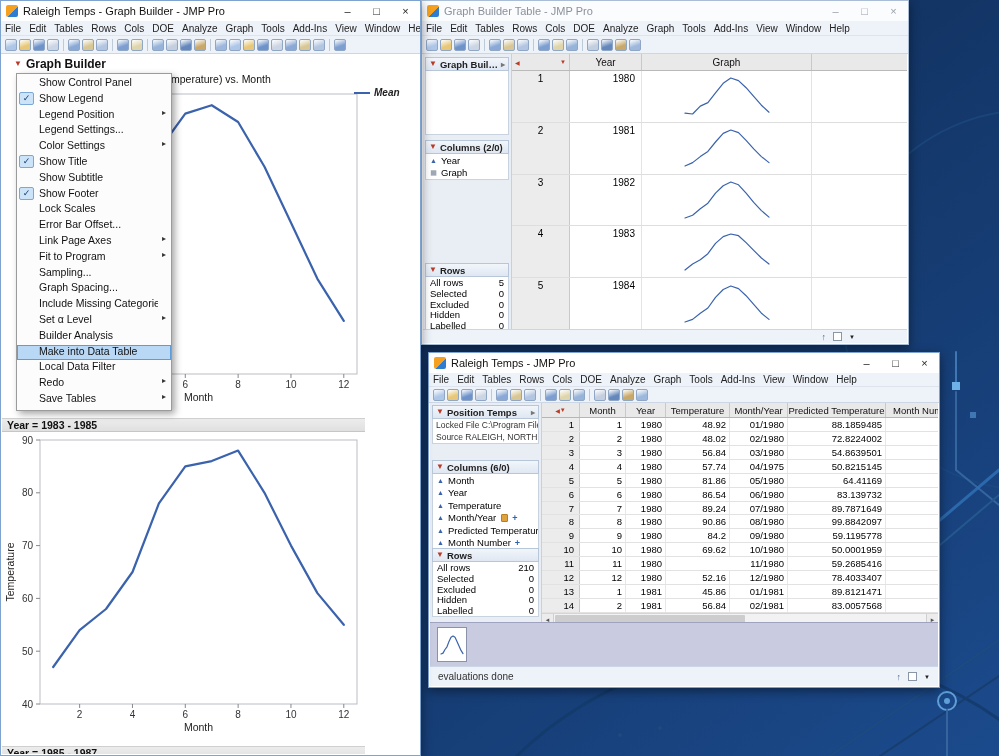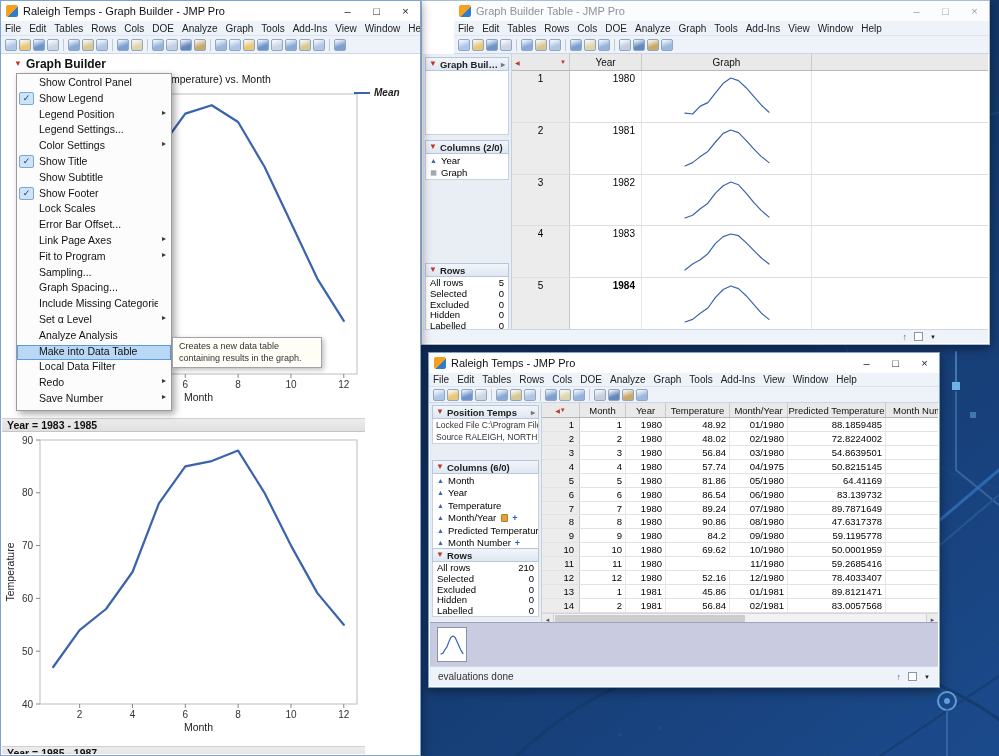--- a/index.html
+++ b/index.html
@@ -5,21 +5,21 @@
   html,body{margin:0;padding:0;}
   body{width:999px;height:756px;position:relative;overflow:hidden;
        font-family:"Liberation Sans",sans-serif;background:#0e2b57;}
   .desktop{position:absolute;inset:0;z-index:0;}
 
   .window{position:absolute;background:#fff;border:1px solid #7fa3cf;
           box-shadow:0 3px 10px rgba(0,0,0,.45);box-sizing:border-box;}
   .window *{box-sizing:border-box;}
   .window.inactive{border-color:#a9bdd6;}
   #lw{left:0;top:0;width:421px;height:756px;z-index:3;}
-  #trw{left:421px;top:0;width:569px;height:345px;z-index:1;padding-left:32px;}
+  #trw{left:421px;top:0;width:488px;height:345px;z-index:1;}
   #brw{left:428px;top:352px;width:512px;height:336px;z-index:2;}
 
   .titlebar{height:20px;display:flex;align-items:center;gap:5px;padding-left:5px;
             background:#fff;font-size:11px;color:#111;}
   .titlebar .title{white-space:nowrap;overflow:hidden;}
   .inactive .titlebar{color:#8b919b;background:#fbfcfe;}
   .jmpicon{width:12px;height:12px;border-radius:2px;flex:0 0 auto;
            background:linear-gradient(135deg,#f5a01e 0 55%,#2e7dd1 55% 100%);}
   .winbtns{margin-left:auto;display:flex;height:100%;}
   .winbtn{width:29px;height:100%;display:flex;align-items:center;justify-content:center;
@@ -382,45 +382,44 @@
           <div class="cmlabel">Include Missing Categories</div>
           <div class="cmarrow"></div>
         </div>
         <div class="cmi">
           <div class="cmcheck"></div>
           <div class="cmlabel">Set α Level</div>
           <div class="cmarrow">▸</div>
         </div>
         <div class="cmi">
           <div class="cmcheck"></div>
-          <div class="cmlabel">Analyze Analysis</div>
+          <div class="cmlabel">Builder Analysis</div>
           <div class="cmarrow"></div>
         </div>
         <div class="cmi hl">
           <div class="cmcheck"></div>
           <div class="cmlabel">Make into Data Table</div>
           <div class="cmarrow"></div>
         </div>
         <div class="cmi">
           <div class="cmcheck"></div>
           <div class="cmlabel">Local Data Filter</div>
           <div class="cmarrow"></div>
         </div>
         <div class="cmi">
           <div class="cmcheck"></div>
           <div class="cmlabel">Redo</div>
           <div class="cmarrow">▸</div>
         </div>
         <div class="cmi">
           <div class="cmcheck"></div>
-          <div class="cmlabel">Save Number</div>
+          <div class="cmlabel">Save Tables</div>
           <div class="cmarrow">▸</div>
         </div>
       </div>
-    <div class="tooltip">Creates a new data table containing results in the graph.</div>
   </div>
 </div>
 
 <div class="window inactive" id="trw">
   <div class="titlebar">
     <span class="jmpicon"></span>
     <span class="title">Graph Builder Table - JMP Pro</span>
     <span class="winbtns">
         <div class="winbtn minimize-button">–</div>
         <div class="winbtn maximize-button">□</div>
@@ -561,21 +560,21 @@
           <div class="gb-year" style="width: 72px;">1983</div>
           <div class="gb-graph" style="width: 170px;">
             <div class="gb-spark" style="width: 88px; height: 40px;"><svg width="88" height="40">
                 <polyline points="2.0,38.0 9.6,32.0 17.3,27.7 24.9,21.7 32.5,11.4 40.2,4.6 47.8,2.0 55.5,3.7 63.1,10.6 70.7,18.3 78.4,26.0 86.0,32.0" fill="none" stroke="#3a62ad" stroke-width="1.2" stroke-linejoin="round" stroke-linecap="round"></polyline>
               </svg></div>
           </div>
           <div class="gb-fill"></div>
         </div>
         <div class="gb-row" style="height: 51.8px;">
           <div class="gb-rowhdr" style="width: 58px;">5</div>
-          <div class="gb-year" style="width: 72px; font-weight: bold;">1984</div>
+          <div class="gb-year" style="width: 72px;">1984</div>
           <div class="gb-graph" style="width: 170px;">
             <div class="gb-spark" style="width: 88px; height: 40px;"><svg width="88" height="40">
                 <polyline points="2.0,38.0 9.6,35.4 17.3,29.2 24.9,24.0 32.5,13.4 40.2,5.5 47.8,2.0 55.5,4.6 63.1,11.7 70.7,20.4 78.4,29.2 86.0,35.4" fill="none" stroke="#3a62ad" stroke-width="1.2" stroke-linejoin="round" stroke-linecap="round"></polyline>
               </svg></div>
           </div>
           <div class="gb-fill"></div>
         </div>
       </div>
   </div>
   <div class="statusbar">
@@ -781,21 +780,21 @@
           <div class="rt-td" style="width: 58px;">07/1980</div>
           <div class="rt-td" style="width: 98px;">89.7871649</div>
           <div class="rt-td" style="width: 78px;">7</div>
         </div>
         <div class="rt-row" style="height: 13.93px;">
           <div class="rt-rowhdr" style="width: 38px;">8</div>
           <div class="rt-td" style="width: 46px;">8</div>
           <div class="rt-td" style="width: 40px;">1980</div>
           <div class="rt-td" style="width: 64px;">90.86</div>
           <div class="rt-td" style="width: 58px;">08/1980</div>
-          <div class="rt-td" style="width: 98px;">47.6317378</div>
+          <div class="rt-td" style="width: 98px;">99.8842097</div>
           <div class="rt-td" style="width: 78px;">8</div>
         </div>
         <div class="rt-row" style="height: 13.93px;">
           <div class="rt-rowhdr" style="width: 38px;">9</div>
           <div class="rt-td" style="width: 46px;">9</div>
           <div class="rt-td" style="width: 40px;">1980</div>
           <div class="rt-td" style="width: 64px;">84.2</div>
           <div class="rt-td" style="width: 58px;">09/1980</div>
           <div class="rt-td" style="width: 98px;">59.1195778</div>
           <div class="rt-td" style="width: 78px;">9</div>

